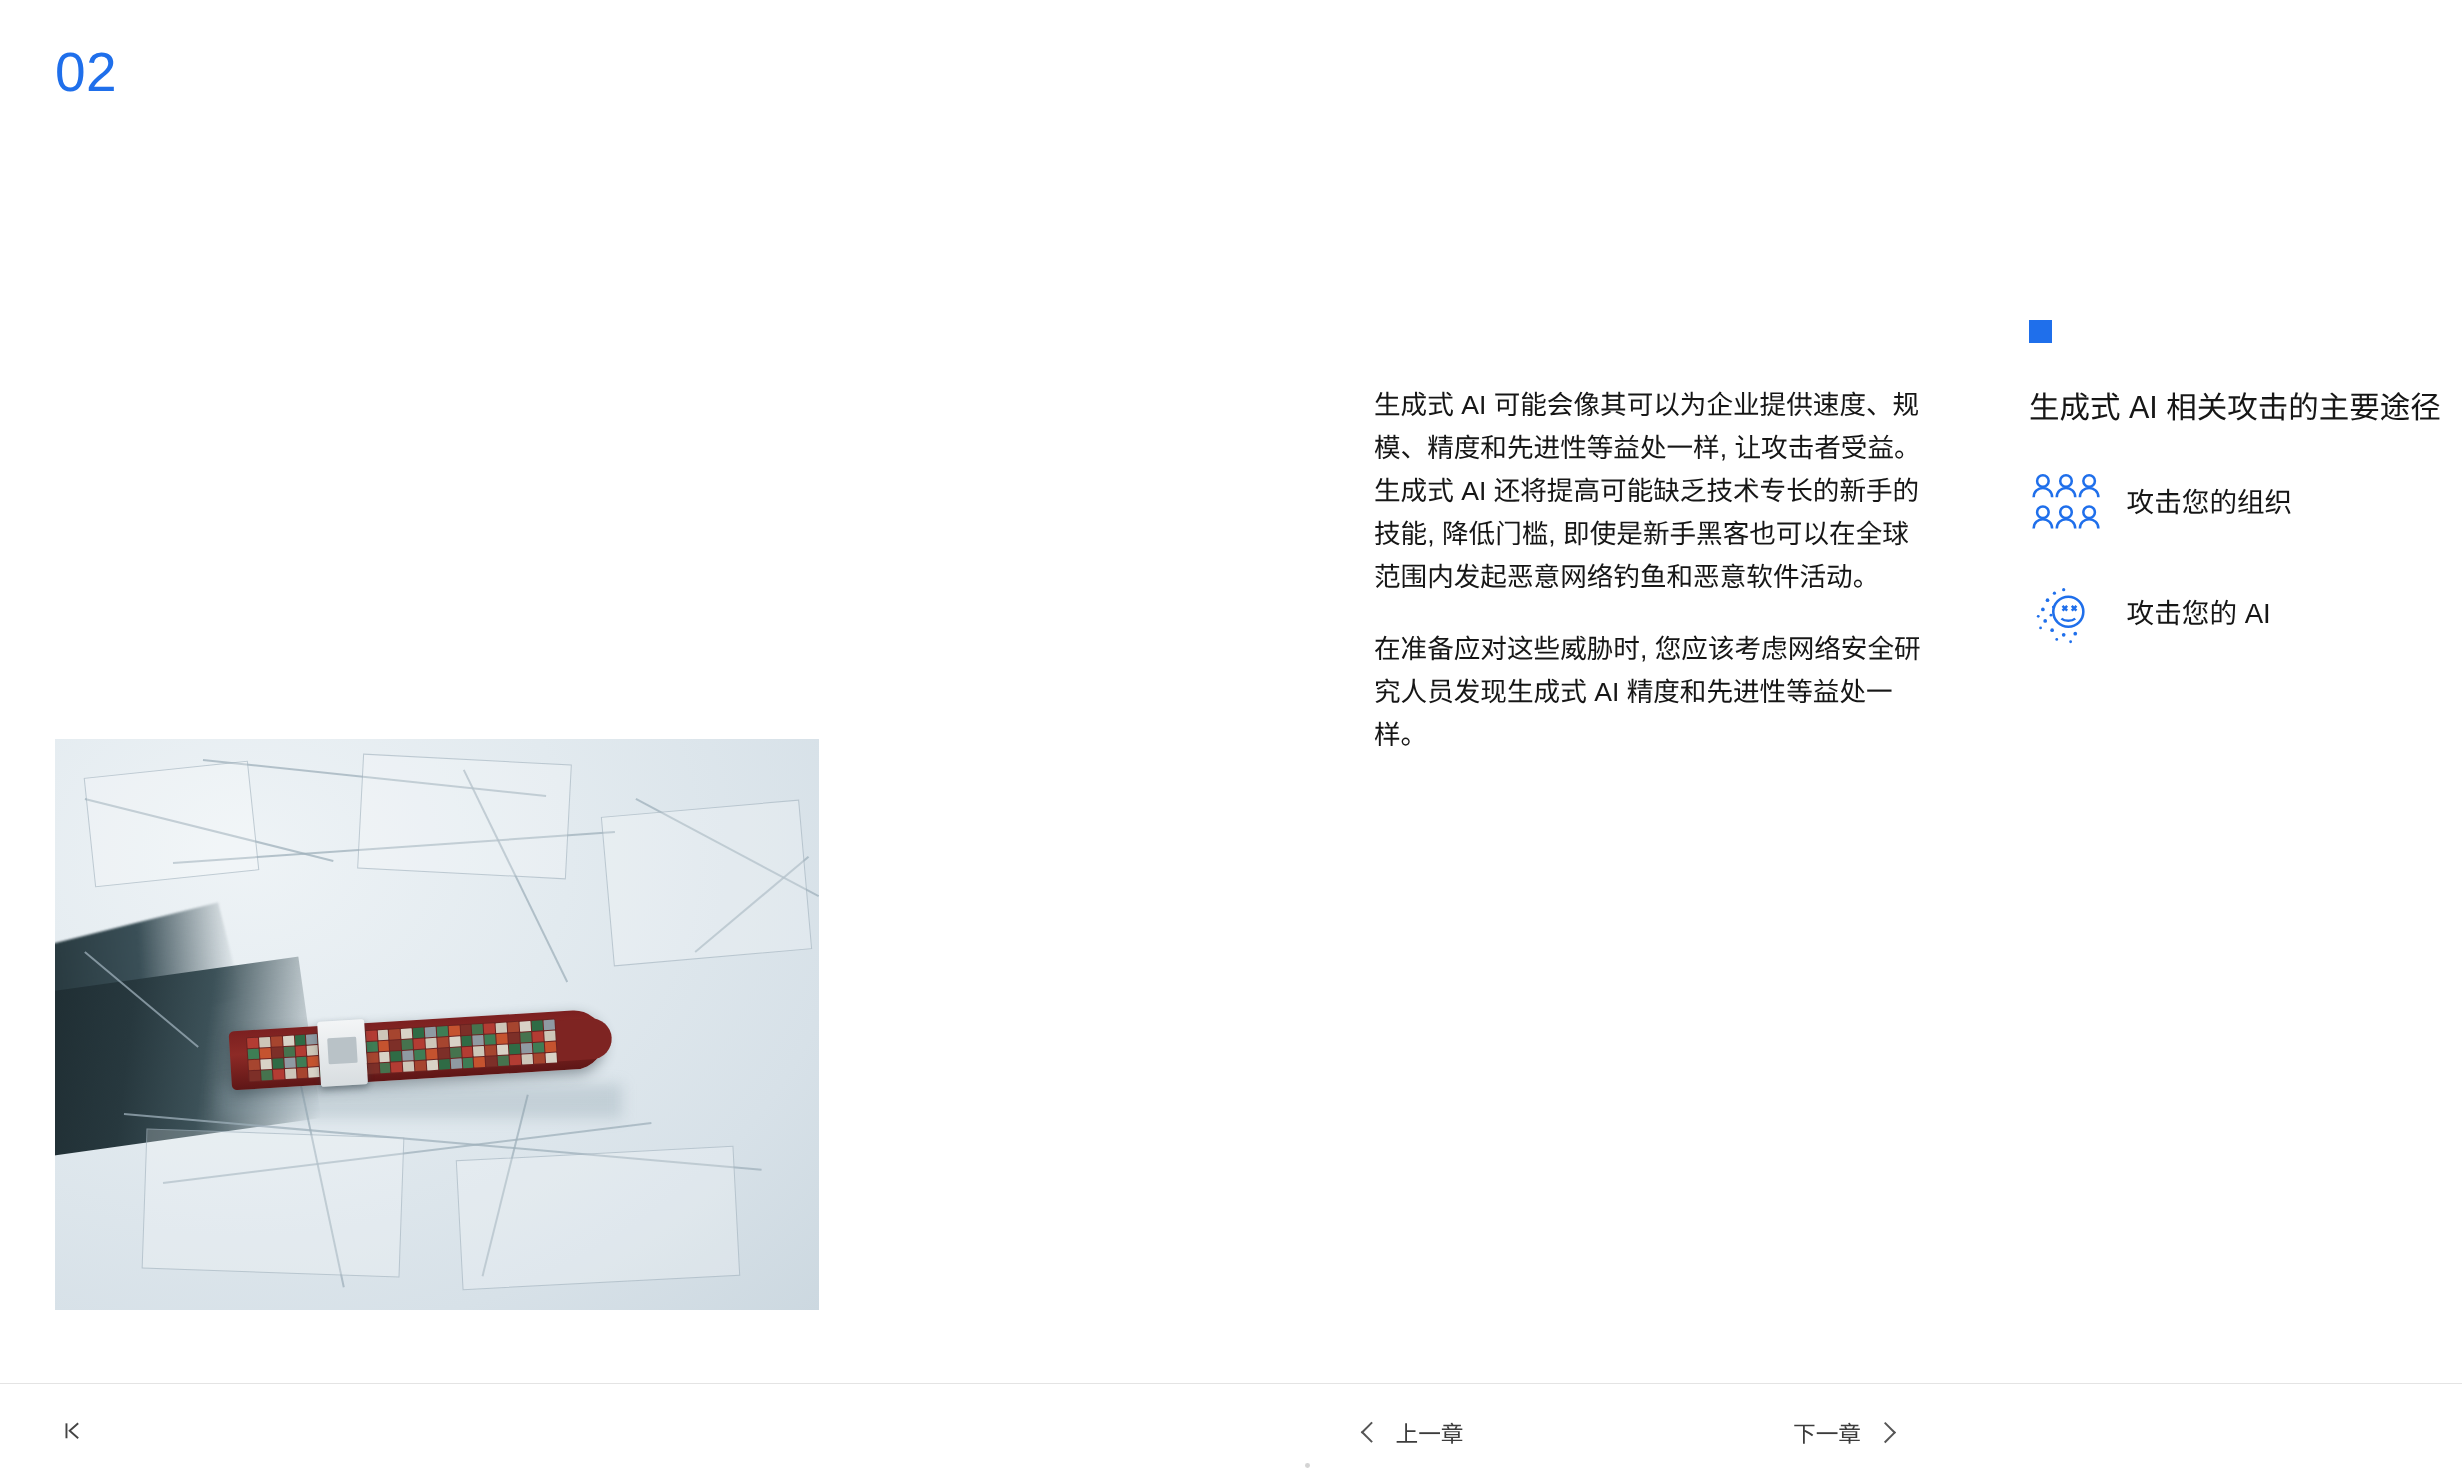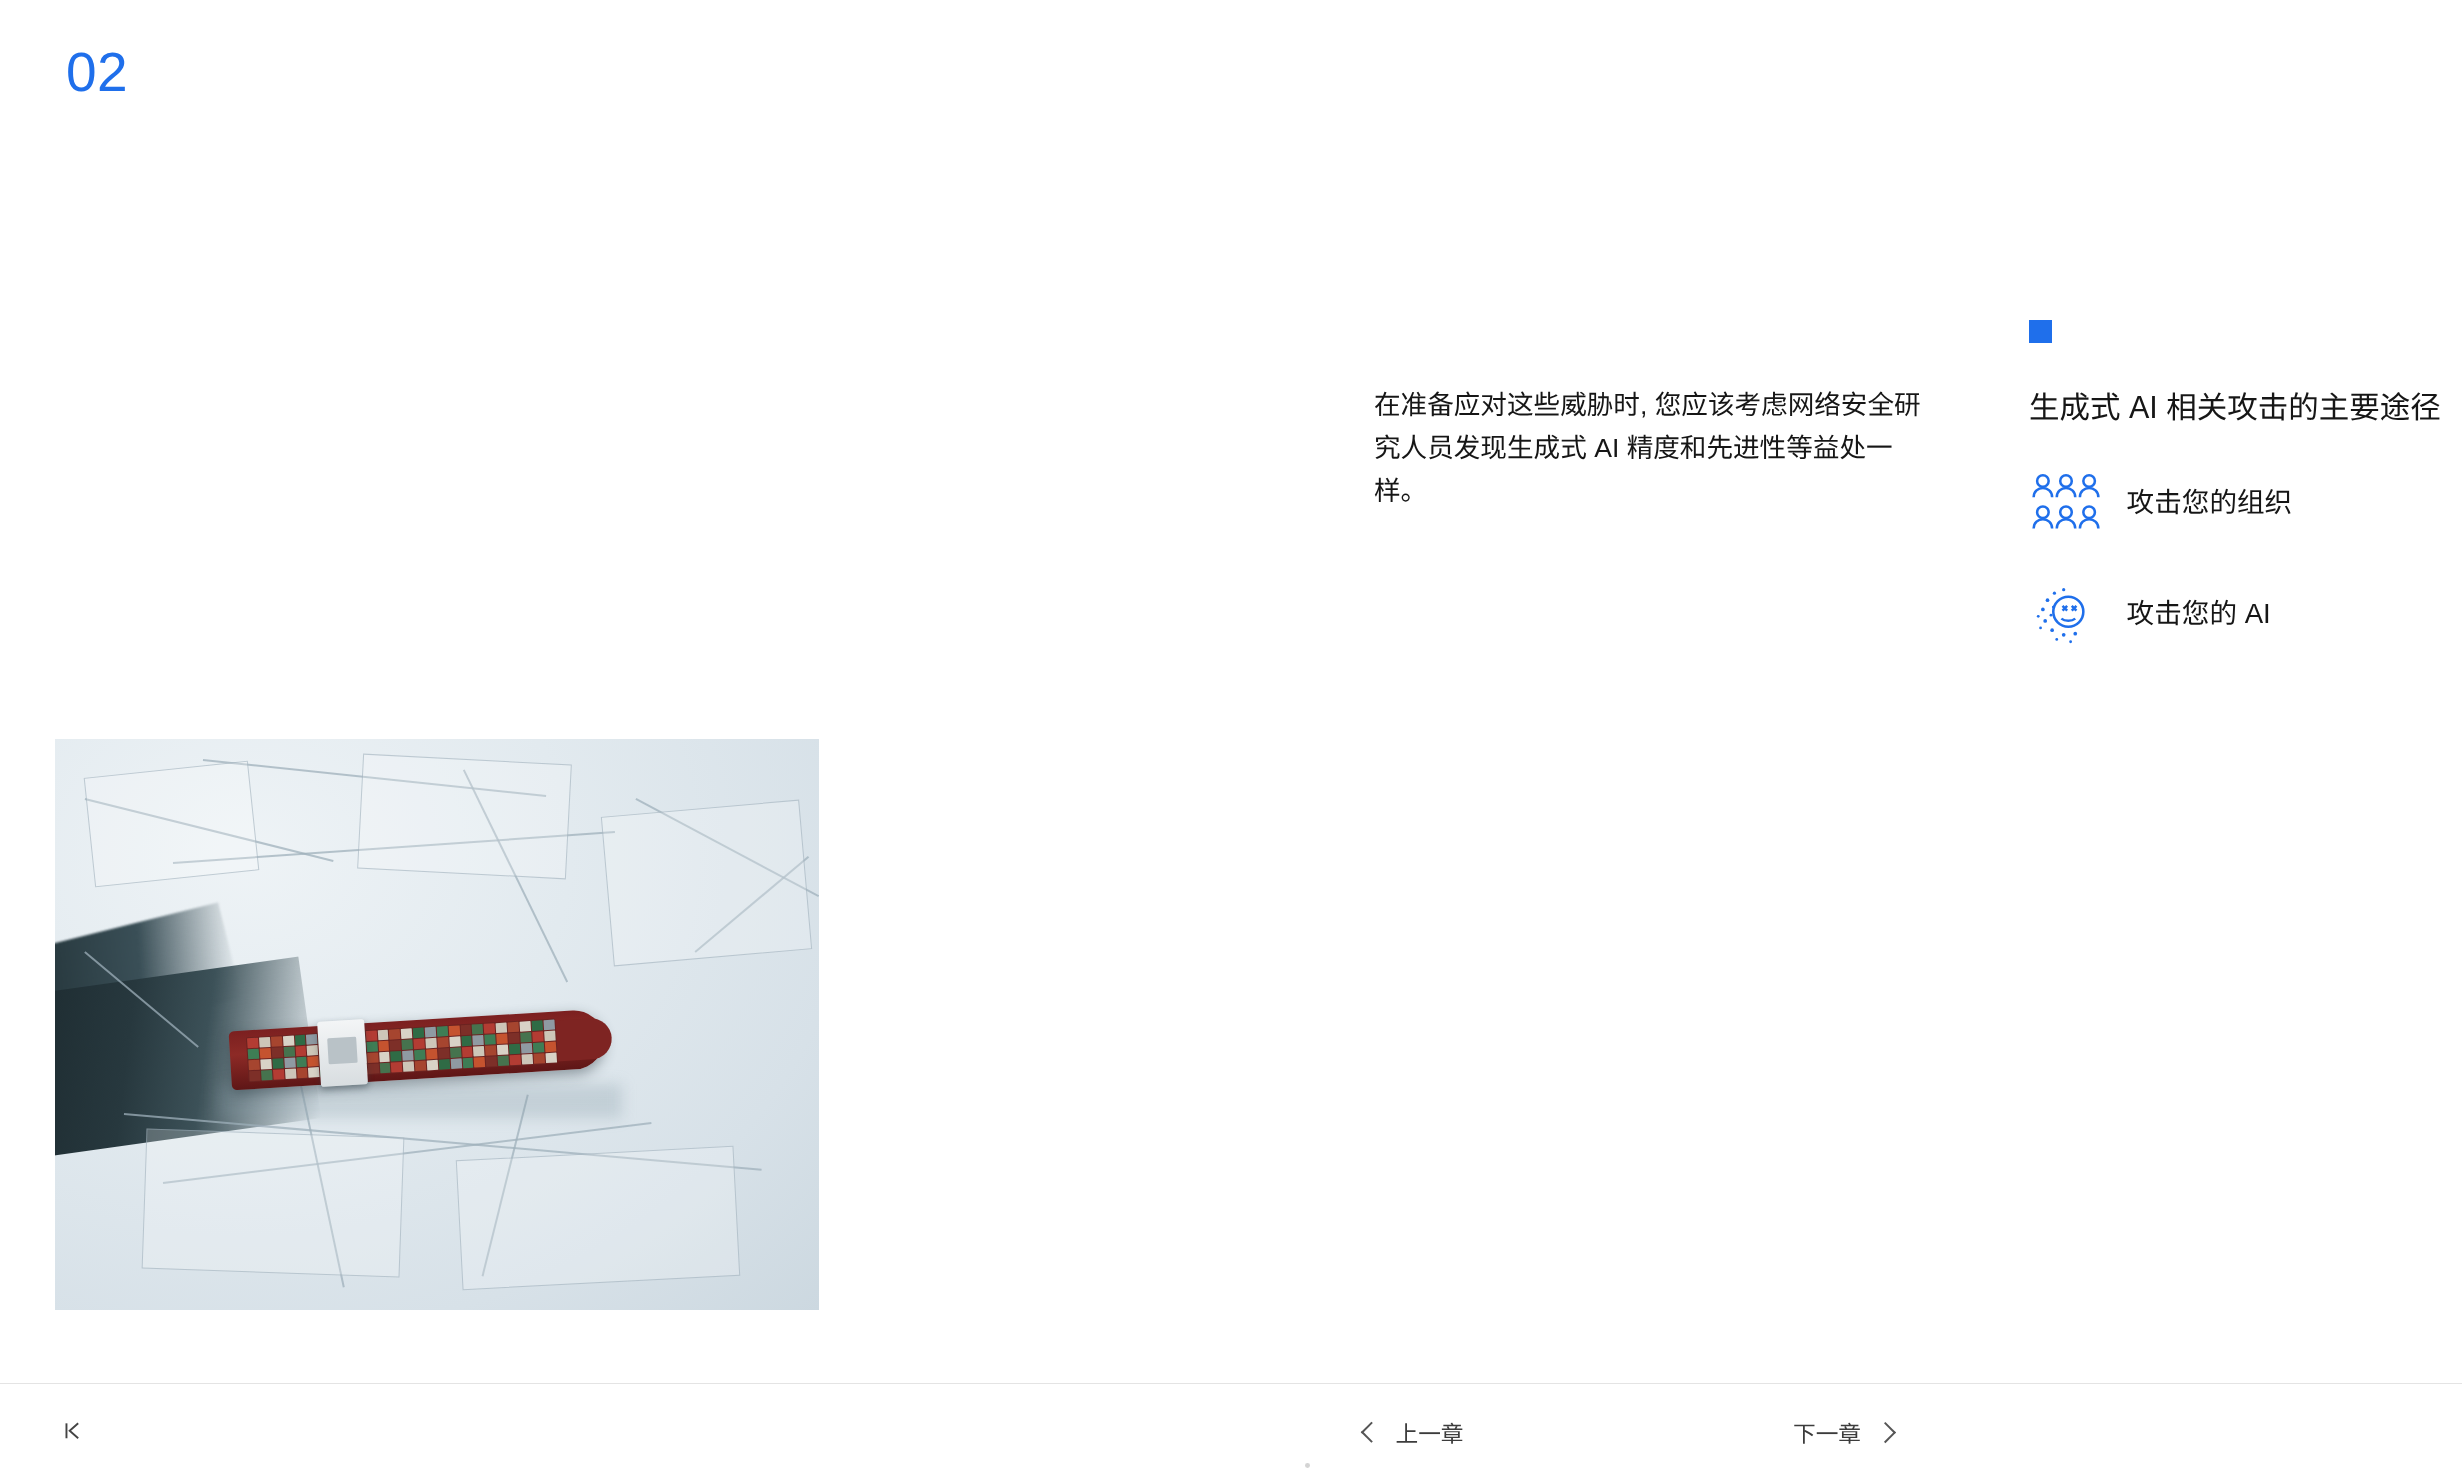--- a/index.html
+++ b/index.html
@@ -19,21 +19,21 @@
   
   .page {
     position: absolute;
     inset: 0;
     background: #ffffff;
   }
 
   
   .section-number {
     position: absolute;
-    left: 66px;
+    left: 55px;
     top: 45px;
     font-size: 55px;
     line-height: 1;
     color: #1F6FEB;
     font-weight: 400;
     letter-spacing: 0.5px;
   }
 
   
   .chapter-title {
@@ -421,20 +421,21 @@
             <i style="background: rgb(205, 198, 184);"></i>
             <i style="background: rgb(166, 69, 47);"></i>
             <i style="background: rgb(216, 210, 198);"></i>
           </div>
       </div>
       <div class="bridge"></div>
     </div>
   </div>
 
   <div class="body-col">
+    <p>生成式 AI 可能会像其可以为企业提供速度、规模、精度和先进性等益处一样, 让攻击者受益。生成式 AI 还将提高可能缺乏技术专长的新手的技能, 降低门槛, 即使是新手黑客也可以在全球范围内发起恶意网络钓鱼和恶意软件活动。</p>
     <p>在准备应对这些威胁时, 您应该考虑网络安全研究人员发现生成式 AI 精度和先进性等益处一样。</p>
   </div>
 
   <div class="right-col">
     <div class="blue-square"></div>
     <div class="right-heading">生成式 AI 相关攻击的主要途径</div>
 
     <div class="vector-item">
       <div class="vector-icon">
         <svg viewBox="0 0 64 64" width="74" height="74" aria-hidden="true">

